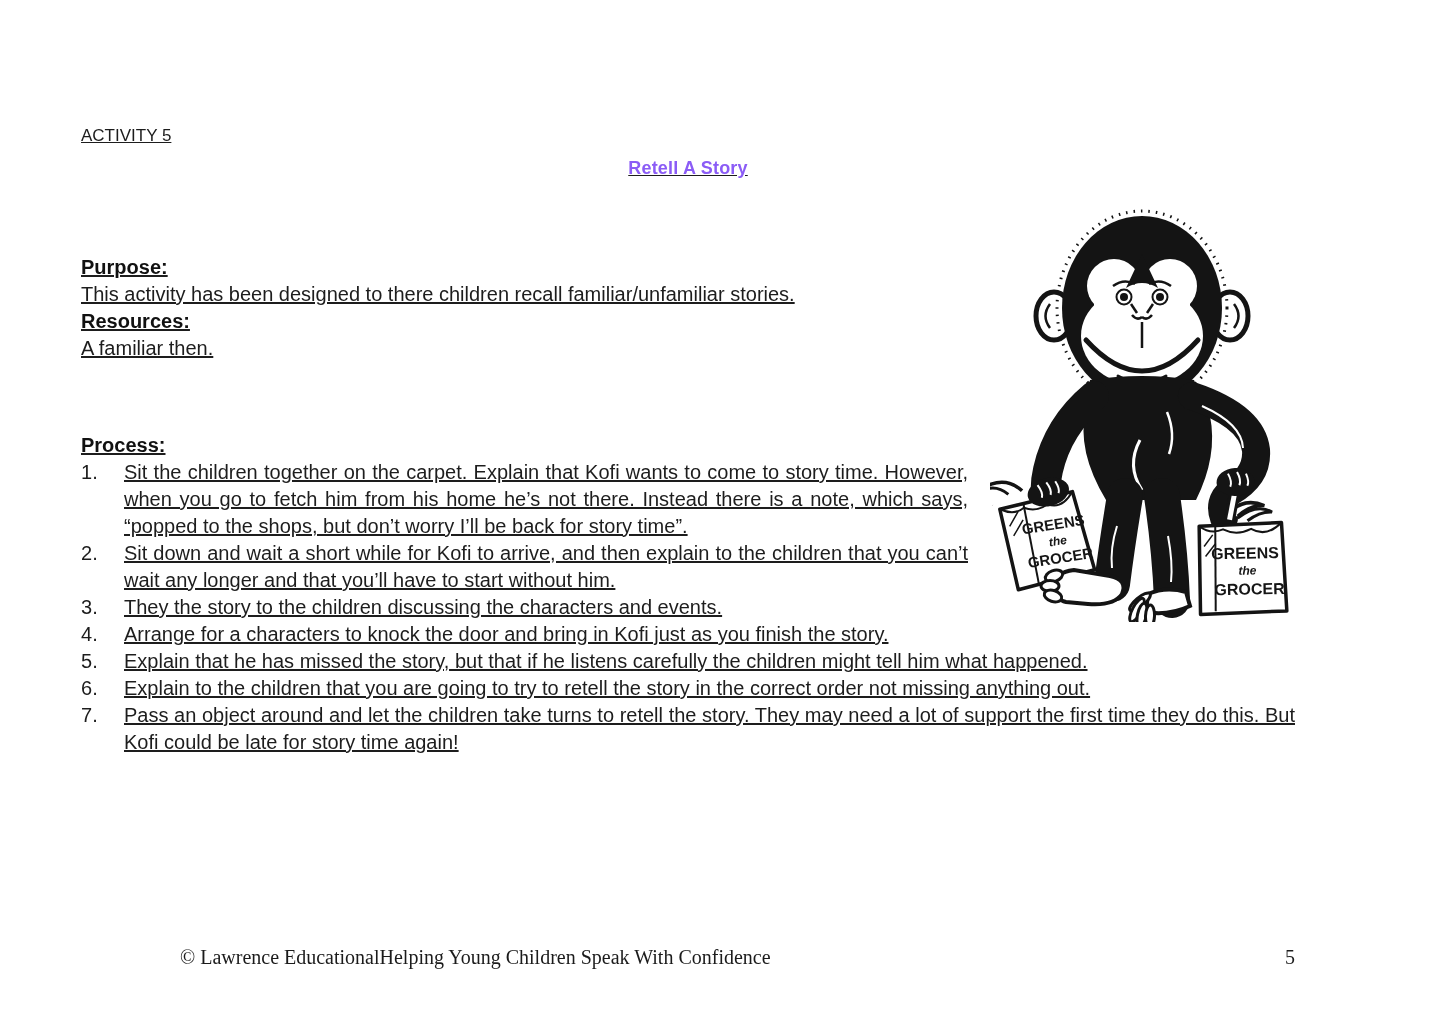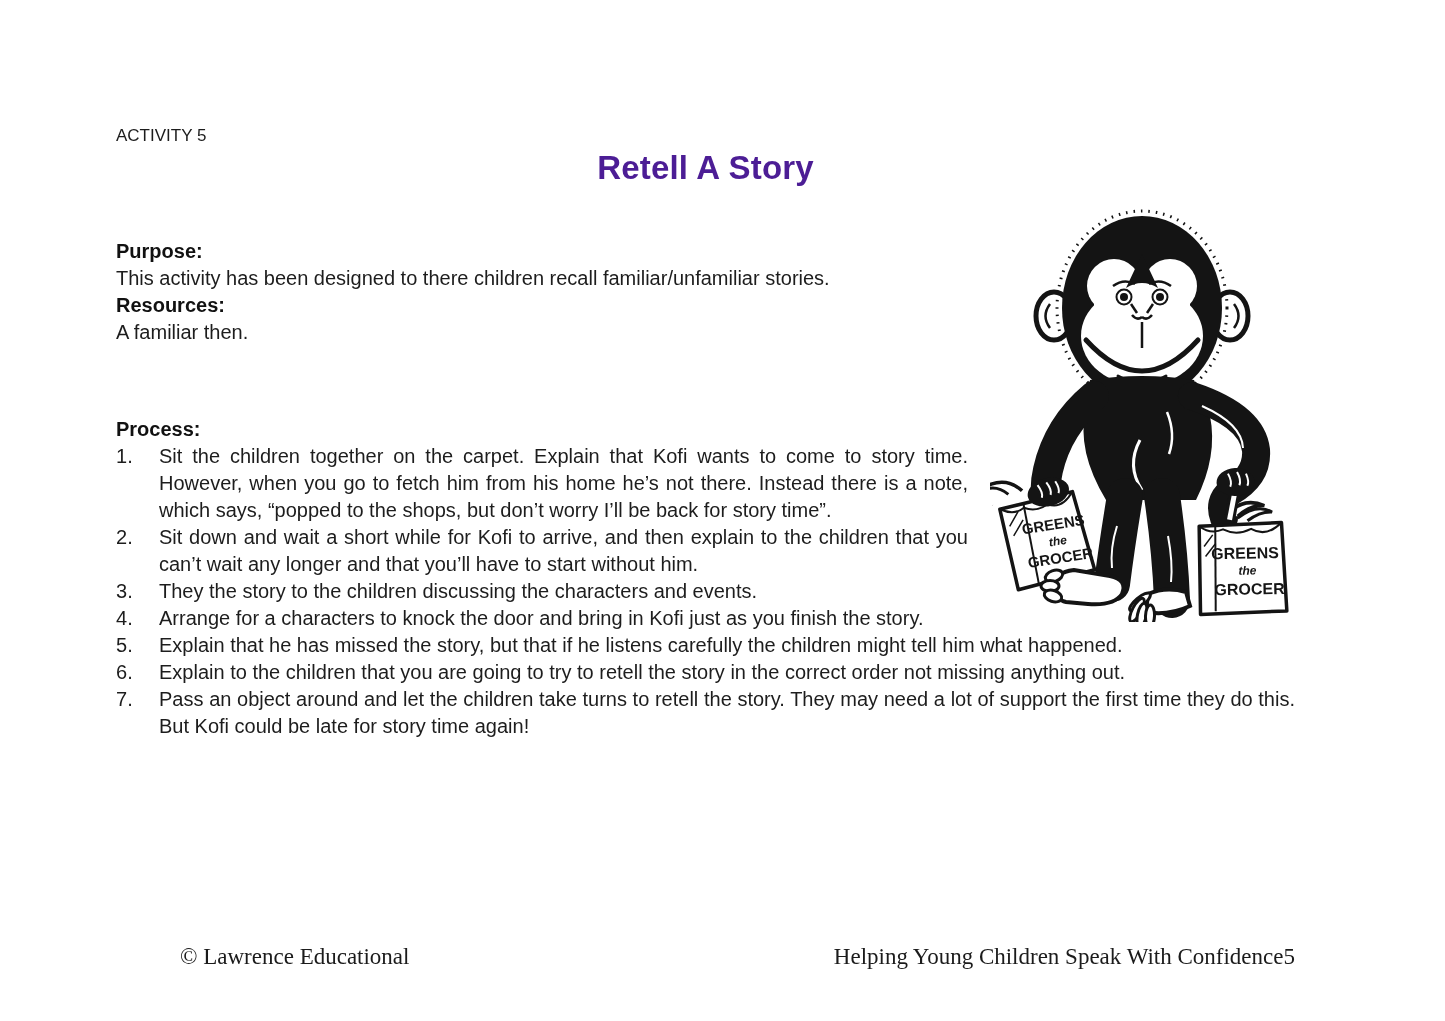--- a/index.html
+++ b/index.html
@@ -7,53 +7,53 @@
     width: 1445px; height: 1021px;
     background: #ffffff;
     overflow: hidden;
     position: relative;
     font-family: "Liberation Sans", sans-serif;
     color: #1d1d1d;
     -webkit-font-smoothing: antialiased;
   }
   .sheet { position: absolute; inset: 0; background: #fff; }
 
-  .margins { padding: 0 150px 0 116px; }
+  .margins { padding: 0 150px 0 81px; text-decoration: underline; }
 
   .activity-label {
     padding-top: 126px;
     font-size: 17px;
     line-height: 20px;
     color: #1c1c1c;
   }
   .page-title {
     margin-top: 6px;
     text-align: center;
-    font-size: 33px;
+    font-size: 18px;
     font-weight: bold;
     line-height: 32px;
-    color: #4c1d95;
+    color: #8b5cf6;
     letter-spacing: 0.2px;
   }
 
   .content {
     overflow: hidden;           
     font-size: 20px;
     line-height: 27px;
   }
 
   .illustration-float {
     float: right;
     width: 305px;
     height: 418px;
     margin: 20px 0 0 22px;
   }
   .illustration-float svg { display: block; width: 305px; height: 418px; }
 
-  .section-purpose   { margin-top: 54px; }
+  .section-purpose   { margin-top: 70px; }
   .section-resources { }
   .section-process   { margin-top: 70px; }
 
   .section-heading {
     font-weight: bold;
     font-size: 20px;
     line-height: 27px;
     color: #111;
   }
   .section-body {
@@ -78,25 +78,25 @@
     left: 0; top: 0;
   }
 
   .footer {
     position: absolute;
     left: 180px; right: 150px; top: 946px;
     display: flex;
     justify-content: space-between;
     align-items: baseline;
     font-family: "Liberation Serif", serif;
-    font-size: 23px;
+    font-size: 20px;
     line-height: 22px;
     color: #1b1b1b;
   }
-  .footer .center { text-align: right; flex: 1; }
+  .footer .center { text-align: left; flex: 1; }
   .footer .left  { white-space: nowrap; }
   .footer .right { white-space: nowrap; }
 
   .bag-text { font-family: "Liberation Sans", sans-serif; font-weight: bold; fill: #161616; }
 </style>
 </head>
 <body>
 
 <div class="sheet">
   <div class="margins">

